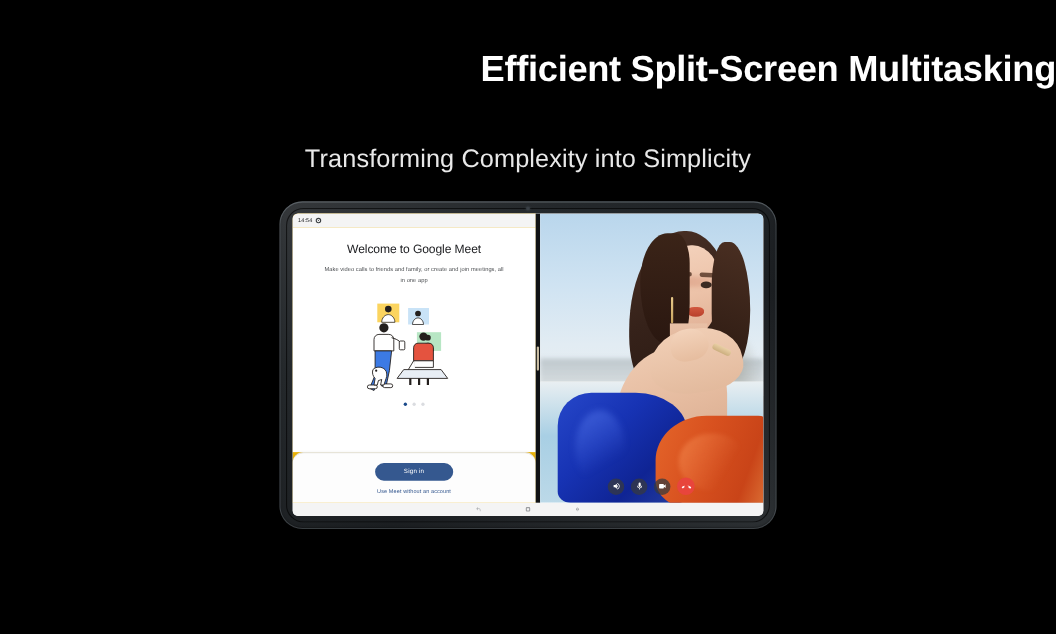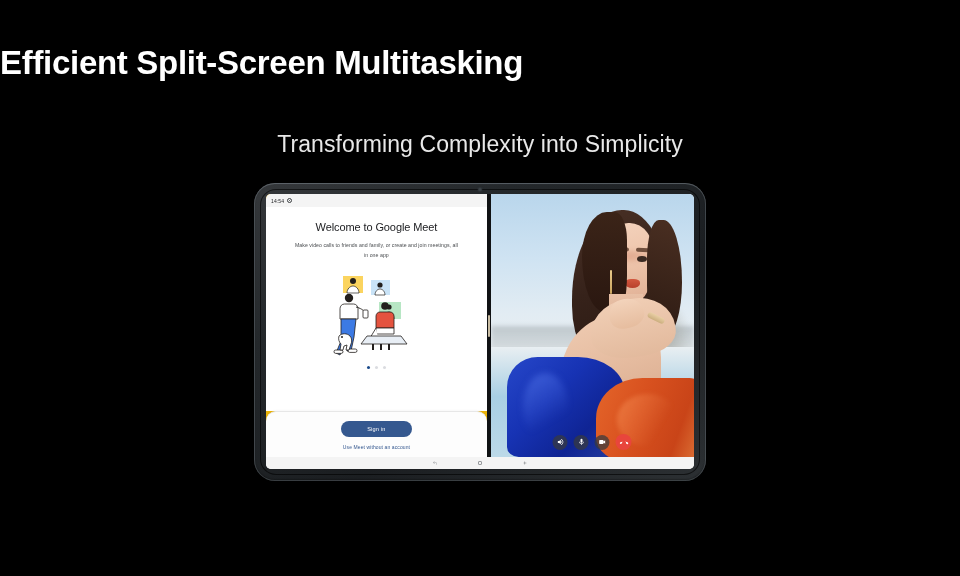--- a/index.html
+++ b/index.html
@@ -6,21 +6,21 @@
   html,body{ background:#000; }
   body{
     width:960px; height:576px; position:relative; overflow:hidden;
     font-family:"Liberation Sans", sans-serif;
     -webkit-font-smoothing:antialiased;
   }
 
   
   .headline{
     position:absolute; left:0; right:0; top:44px;
-    text-align:left; color:#ffffff;
+    text-align:right; color:#ffffff;
     font-size:33px; font-weight:700; letter-spacing:-0.3px;
   }
   .subhead{
     position:absolute; left:0; right:0; top:103px;
     text-align:center; color:#e8e8e8;
     font-size:23px; font-weight:400; letter-spacing:0.1px;margin-top:28px;
   }
 
   
   .tablet-wrap{

